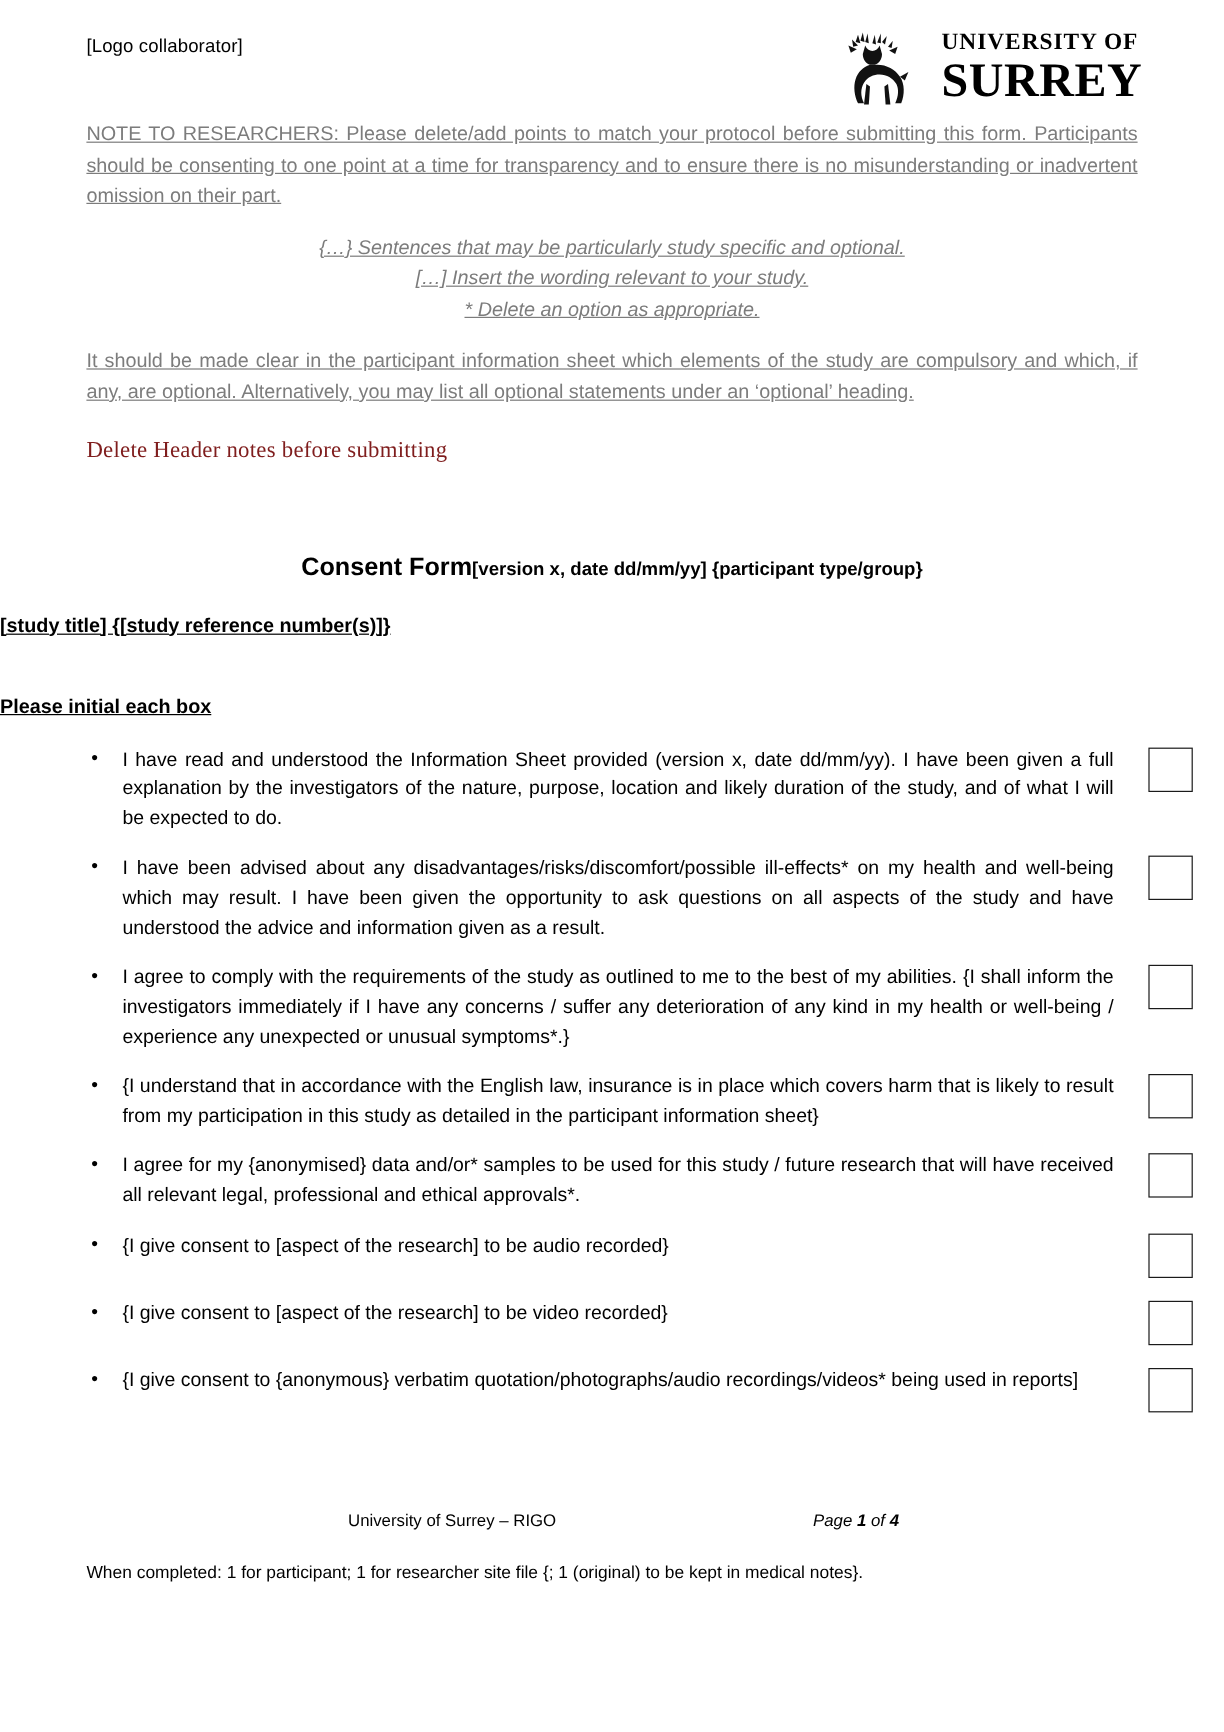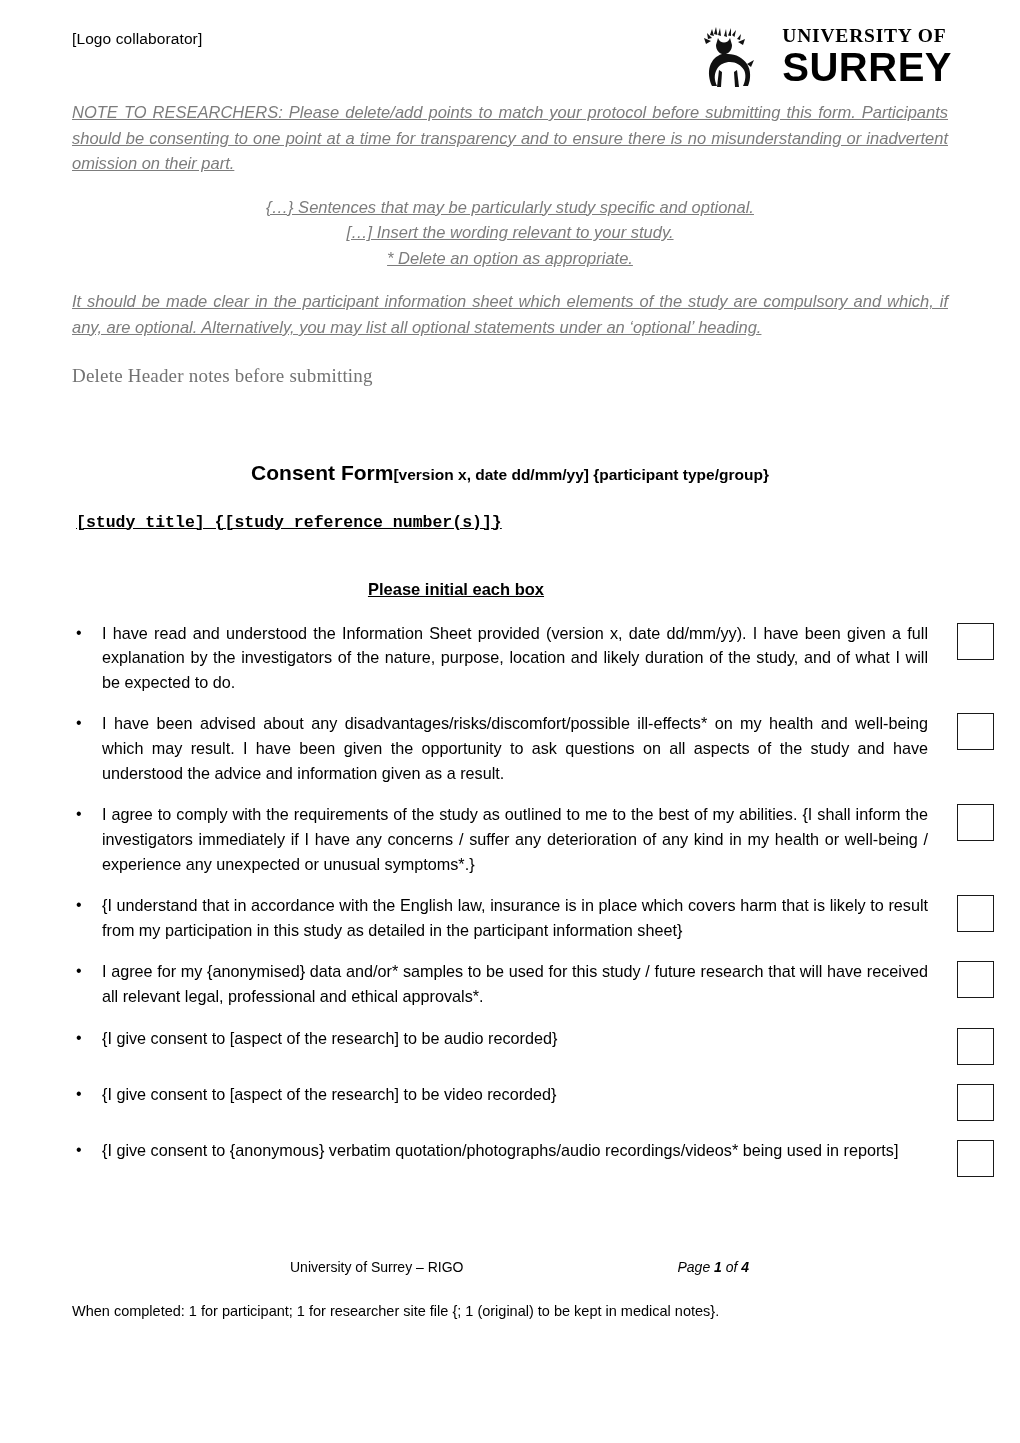--- a/index.html
+++ b/index.html
@@ -54,85 +54,82 @@
     flex-direction: column;
     line-height: 1;
   }
   .surrey-line1 {
     font-family: "Liberation Serif", serif;
     font-weight: bold;
     font-size: 19.5px;
     letter-spacing: 0.8px;
   }
   .surrey-line2 {
-    font-family: Liberation Sans, sans-serif;
+    font-family: Liberation Serif, serif;
     font-weight: bold;
     font-size: 40px;
     letter-spacing: 0.5px;
     margin-top: 1px;
   }
 
   
   .notes {
     padding: 0 72px;
     box-sizing: border-box;
   }
   .note-para {
     font-size: 16.5px;
-    font-style: italic;
     color: #7c7c7c;
     text-align: justify;
     line-height: 1.55;
     margin: 0 0 0 0;
   }
   .note-para.u { text-decoration: underline; }
   .note-gap { height: 18px; }
   .note-small {
     font-size: 16.5px;
     font-style: italic;
     color: #7c7c7c;
     line-height: 1.55;
     text-decoration: underline;
     margin: 0;
     text-align: center;
   }
   .delete-header {
     font-family: "Liberation Serif", serif;
     font-size: 19px;
-    color: #737373;
+    color: #7f1d1d;
     margin-top: 24px;
     letter-spacing: 0.2px;
   }
 
   
   .title-block {
     margin-top: 74px;
     text-align: center;
   }
   .consent-title {
     font-size: 21px;
     font-weight: bold;
   }
   .consent-title .sub {
     font-size: 15.5px;
     font-weight: bold;
   }
   .study-title {
     margin-top: 28px;
-    padding-left: 76px;
     text-align: left;
     font-size: 16.5px;
     font-weight: bold;
     text-decoration: underline;
-    font-family: Liberation Mono, monospace;
   }
   .initial-line {
     margin-top: 48px;
     padding-right: 108px;
-    text-align: center;
+    text-align: left;
     font-size: 16.5px;
     font-weight: bold;
     text-decoration: underline;
   }
 
   
   .items {
     margin-top: 22px;
     padding: 0 0 0 72px;
     box-sizing: border-box;

